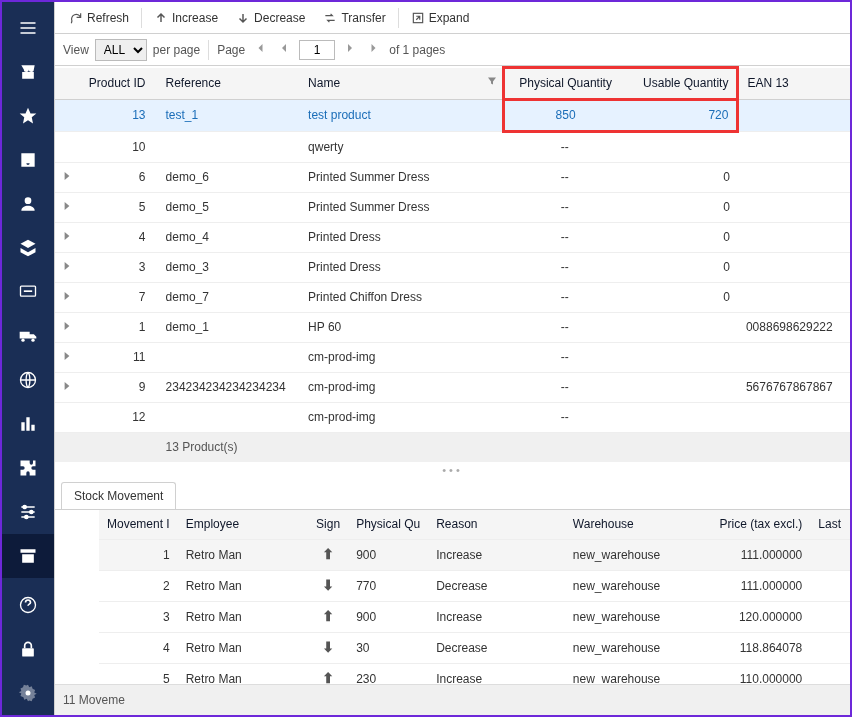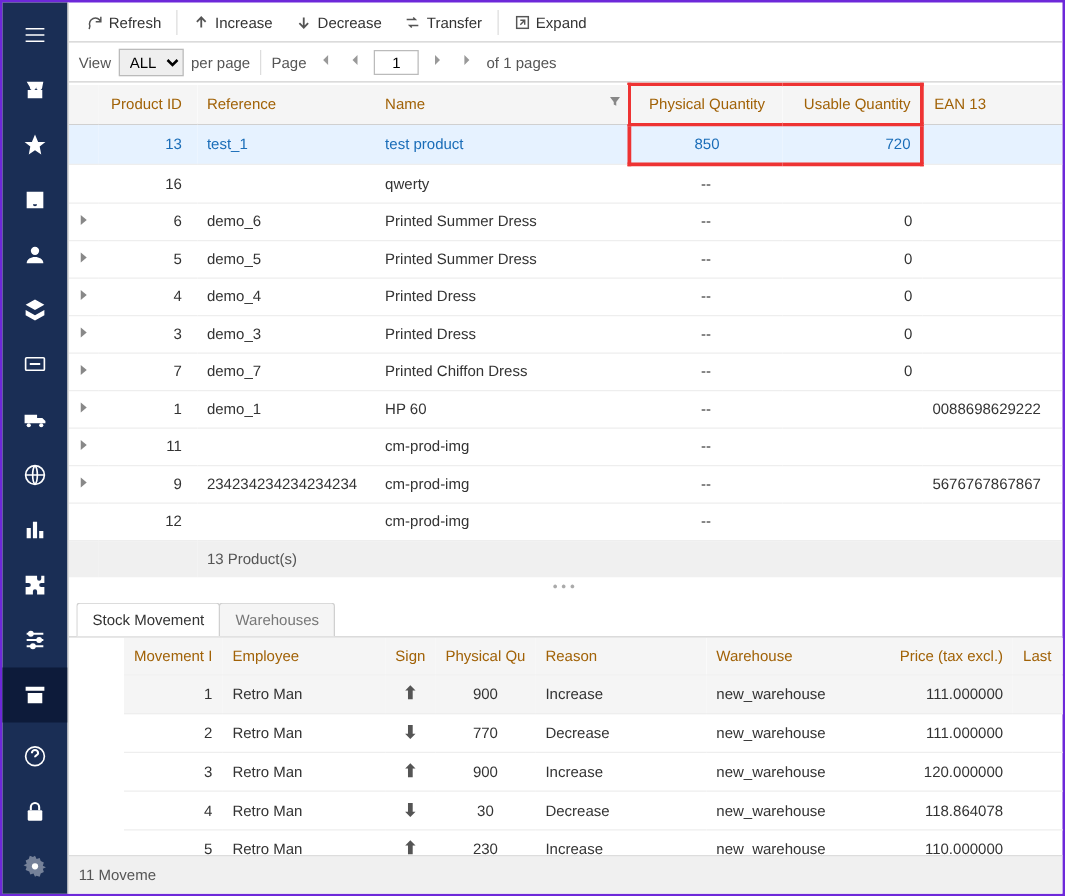--- a/index.html
+++ b/index.html
@@ -28,21 +28,21 @@
 .pager { height: 32px; display: flex; align-items: center; border-bottom: 1px solid #d0d0d0; padding: 0 8px; gap: 6px; color: #555; }
 .pager select, .pager input { border: 1px solid #bbb; padding: 2px 4px; font-size: 12px; }
 .pager input { width: 36px; text-align: center; }
 .pbtn { cursor: pointer; color: #999; padding: 0 3px; }
 .pbtn svg { width: 12px; height: 12px; fill: #999; }
 
 
 .table-wrap { overflow: auto; flex: 0 0 auto; }
 table { border-collapse: collapse; width: 100%; }
 th, td { padding: 6px 8px; text-align: left; font-weight: normal; white-space: nowrap; font-size: 12px; height: 29px; line-height: 17px; }
-thead th { background: #f5f5f5; border-bottom: 1px solid #d0d0d0; color: #a16207; position: relative; }
+thead th { background: #f5f5f5; border-bottom: 1px solid #d0d0d0; color: #0f172a; position: relative; }
 .col-expand { width: 24px; text-align: center; }
 .col-pid { width: 75px; text-align: right; padding-right: 12px; }
 .col-ref { width: 140px; }
 .col-name { width: 200px; }
 .col-pq { width: 120px; text-align: center; }
 .col-uq { width: 110px; text-align: right; }
 .col-ean { width: 110px; text-align: left; }
 tbody tr { border-bottom: 1px solid #eee; }
 tbody tr.selected { background: #e6f2ff; color: #1a6db8; }
 tbody tr.selected td { color: #1a6db8; }
@@ -62,21 +62,21 @@
 .tab { padding: 6px 12px; border: 1px solid #d0d0d0; border-bottom: none; background: #fff; cursor: pointer; margin-right: -1px; margin-left: 6px; border-radius: 3px 3px 0 0; color: #333; }
 .tab.inactive { background: #f5f5f5; color: #777; margin-left: 0; }
 
 
 .mbody { overflow: auto; flex: 1; margin-left: 44px; }
 .mtable th, .mtable td { border-bottom: 1px solid #eee; }
 .mtable thead th { background: #f5f5f5; }
 .mcol-mid { width: 70px; text-align: right; }
 .mcol-emp { width: 150px; }
 .mcol-sign { width: 40px; text-align: center; }
-.mcol-pq { width: 70px; text-align: center; }
+.mcol-pq { width: 70px; text-align: left; }
 .mcol-reason { width: 160px; }
 .mcol-wh { width: 160px; }
 .mcol-price { width: 100px; text-align: right; }
 .mcol-last { width: 40px; }
 .sign-up, .sign-down { font-size: 14px; font-weight: bold; color: #555; }
 
 .mfooter { background: #f0f0f0; padding: 8px; border-top: 1px solid #ddd; color: #555; }
 </style>
 </head>
 <body>
@@ -256,21 +256,21 @@
               <td class="col-expand"><span class="expand-caret"></span></td>
               <td class="col-pid">13</td>
               <td class="col-ref">test_1</td>
               <td class="col-name">test product</td>
               <td class="col-pq highlight-box" style="border-right:none;border-top:none">850</td>
               <td class="col-uq highlight-box" style="border-left:none;border-top:none">720</td>
               <td class="col-ean"></td>
             </tr>
             <tr>
               <td class="col-expand"><span class="expand-caret"></span></td>
-              <td class="col-pid">16</td>
+              <td class="col-pid">10</td>
               <td class="col-ref"></td>
               <td class="col-name">qwerty</td>
               <td class="col-pq">--</td>
               <td class="col-uq"></td>
               <td class="col-ean"></td>
             </tr>
             <tr>
               <td class="col-expand"><span class="expand-caret"><svg viewBox="0 0 10 12">
                     <path d="M2 1l6 5-6 5z"></path>
                   </svg></span></td>
@@ -376,21 +376,20 @@
               <td colspan="4"></td>
             </tr>
         </tfoot>
       </table>
     </div>
 
     <div class="dots">•••</div>
 
     <div class="tabs">
       <div class="tab">Stock Movement</div>
-      <div class="tab inactive">Warehouses</div>
     </div>
 
     <div class="mbody">
       <table class="mtable">
         <thead>
           <tr>
             <th class="mcol-mid">Movement I</th>
             <th class="mcol-emp">Employee</th>
             <th class="mcol-sign">Sign</th>
             <th class="mcol-pq">Physical Qu</th>

